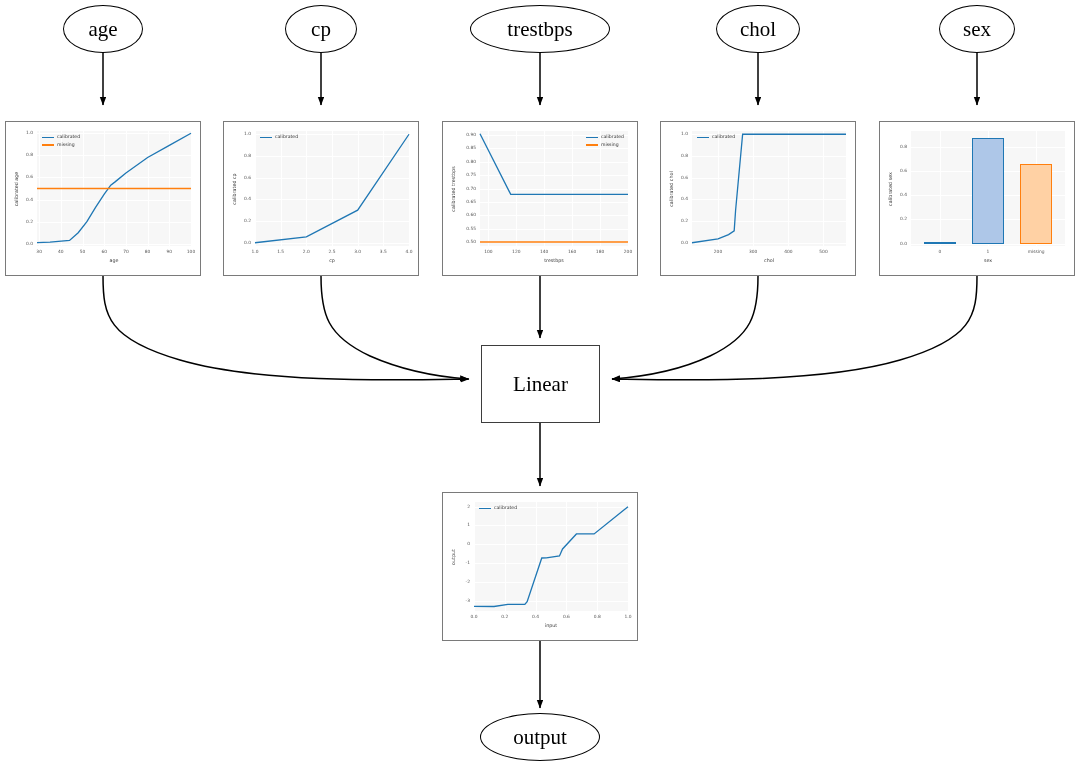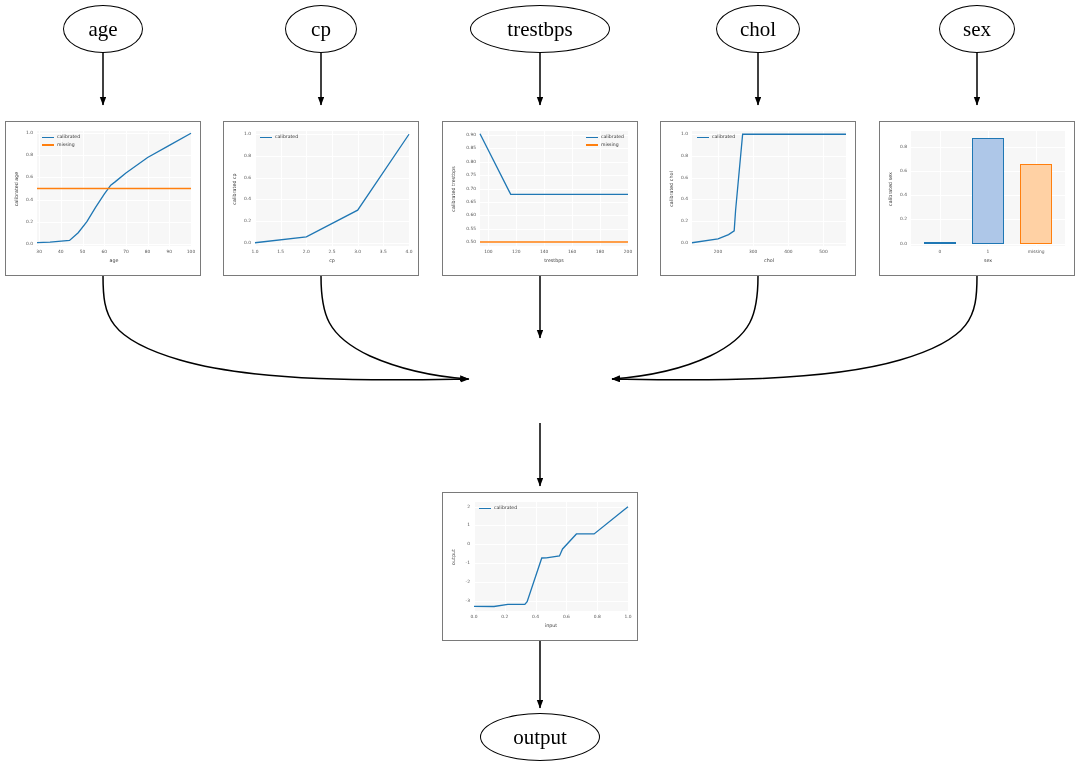--- a/index.html
+++ b/index.html
@@ -397,20 +397,23 @@
         <div class="tick-label tick-x" style="left: 105px; top: 125px;">1</div>
         <div class="tick-label tick-x" style="left: 153.125px; top: 125px;">missing</div>
         <div class="axis-label x" style="left: 105px; top: 134px;">sex</div>
         <div class="axis-label y" style="left: 6px; top: 63.5px;">calibrated sex</div>
         <div class="bar flat" style="left: 40.9617px; width: 31.8267px; top: 117.179px; background: rgb(31, 119, 180);"></div>
         <div class="bar" style="left: 89.0867px; width: 31.8267px; top: 13.2632px; height: 105.316px; background: rgb(174, 199, 232); border: 1px solid rgb(31, 119, 180);"></div>
         <div class="bar" style="left: 137.212px; width: 31.8267px; top: 38.6842px; height: 79.8947px; background: rgb(255, 209, 164); border: 1px solid rgb(255, 127, 14);"></div>
       </div>
   </div>
 
+  <div class="box-node" style="left:481px; top:345px; width:119px; height:78px;">
+    <span>Linear</span>
+  </div>
 
   <div class="chart-node" style="left:442px; top:492px; width:196px; height:149px;">
     <div class="chart-inner">
         <div class="mpl-axes" style="left: 28px; top: 6px; width: 154px; height: 109px; background: rgb(247, 247, 247);">
           <div class="gridline-h" style="top: 98.6638px; background: rgb(255, 255, 255);"></div>
           <div class="gridline-h" style="top: 79.8707px; background: rgb(255, 255, 255);"></div>
           <div class="gridline-h" style="top: 61.0776px; background: rgb(255, 255, 255);"></div>
           <div class="gridline-h" style="top: 42.2845px; background: rgb(255, 255, 255);"></div>
           <div class="gridline-h" style="top: 23.4914px; background: rgb(255, 255, 255);"></div>
           <div class="gridline-h" style="top: 4.69828px; background: rgb(255, 255, 255);"></div>

